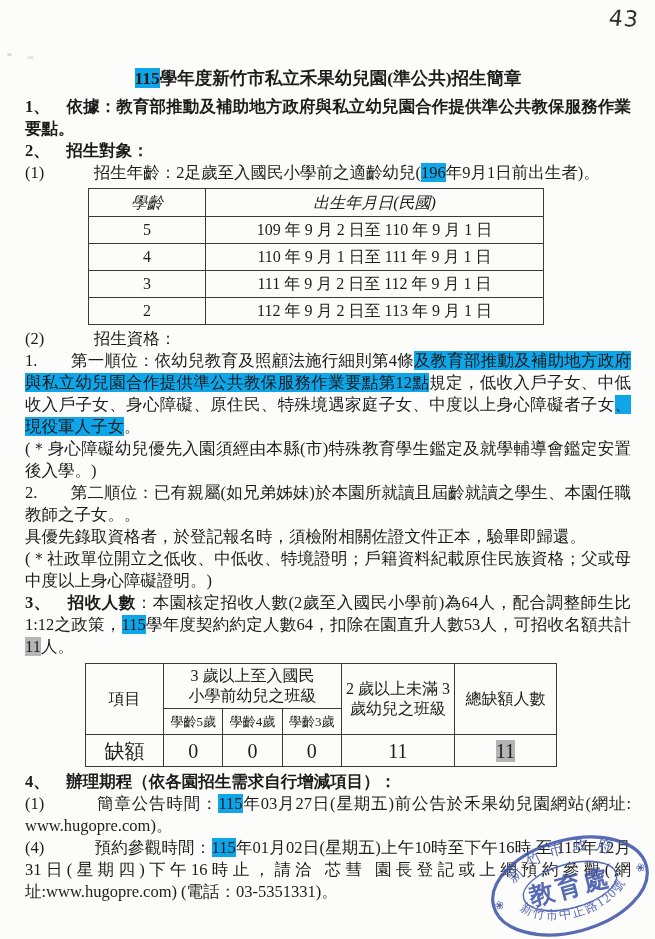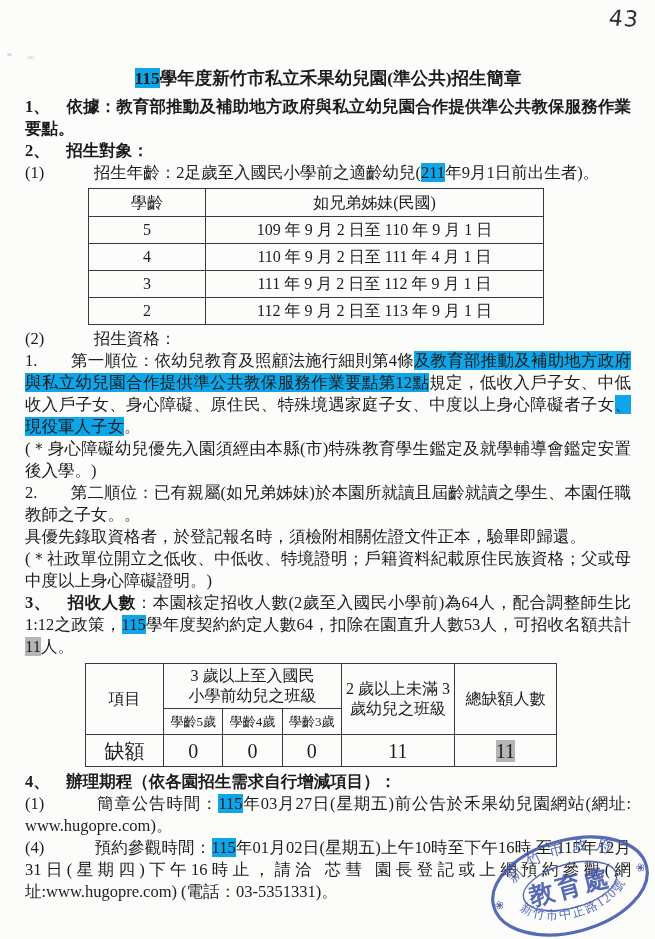--- a/index.html
+++ b/index.html
@@ -38,21 +38,21 @@
 
   table{border-collapse:collapse;table-layout:fixed;}
   td,th{
     border:1.4px solid #3a3a3a;
     text-align:center;vertical-align:middle;
     font-weight:normal;font-size:16px;padding:0 2px;
     line-height:20px;
   }
   .t1{margin:4px 0 3px 63px;width:456px;}
   .t1 .c1{width:112px;}
-  .t1 th{height:27px;}
+  .t1 th{height:27px;font-style:italic;}
   .t1 td{height:26px;}
   .t2{margin:5px 0 4px 60px;width:472px;}
   .t2 .w1{width:73px;} .t2 .w2{width:62px;} .t2 .w3{width:64px;}
   .t2 .w4{width:68px;font-family:Liberation Serif, serif;} .t2 .w5{width:108px;} .t2 .w6{width:97px;}
   .t2 .grp{height:44px;white-space:pre-line;}
   .t2 .sub td,.t2 .sub th{height:25px;font-size:13px;text-align:center;}
   .t2 .dat td{height:31px;font-size:20px;}
 
   .stamp{
     position:absolute;left:486px;top:834px;
@@ -69,35 +69,35 @@
   <div class="page-number">43</div>
   <div class="artifact a1"></div>
   <div class="artifact a2"></div>
 
   <div class="doc">
 
     <div class="title"><span class="hl">115</span><span>學年度新竹市私立禾果幼兒園(準公共)招生簡章</span></div>
 
     <p class="para"><span class="b">1、　依據：教育部推動及補助地方政府與私立幼兒園合作提供準公共教保服務作業要點。</span></p>
     <p class="para"><span class="b">2、　招生對象：</span></p>
-    <p class="para"><span>(1)　　　招生年齡：2足歲至入國民小學前之適齡幼兒(</span><span class="hl">211</span><span>年9月1日前出生者)。</span></p>
+    <p class="para"><span>(1)　　　招生年齡：2足歲至入國民小學前之適齡幼兒(</span><span class="hl">196</span><span>年9月1日前出生者)。</span></p>
 
     <table class="t1">
       <tbody>
           <tr>
         <th class="c1">學齡</th>
-        <th>如兄弟姊妹(民國)</th>
+        <th>出生年月日(民國)</th>
       </tr>
       <tr>
         <td>5</td>
         <td>109 年 9 月 2 日至 110 年 9 月 1 日</td>
       </tr>
       <tr>
         <td>4</td>
-        <td>110 年 9 月 2 日至 111 年 4 月 1 日</td>
+        <td>110 年 9 月 1 日至 111 年 9 月 1 日</td>
       </tr>
       <tr>
         <td>3</td>
         <td>111 年 9 月 2 日至 112 年 9 月 1 日</td>
       </tr>
       <tr>
         <td>2</td>
         <td>112 年 9 月 2 日至 113 年 9 月 1 日</td>
       </tr>
     </tbody>

